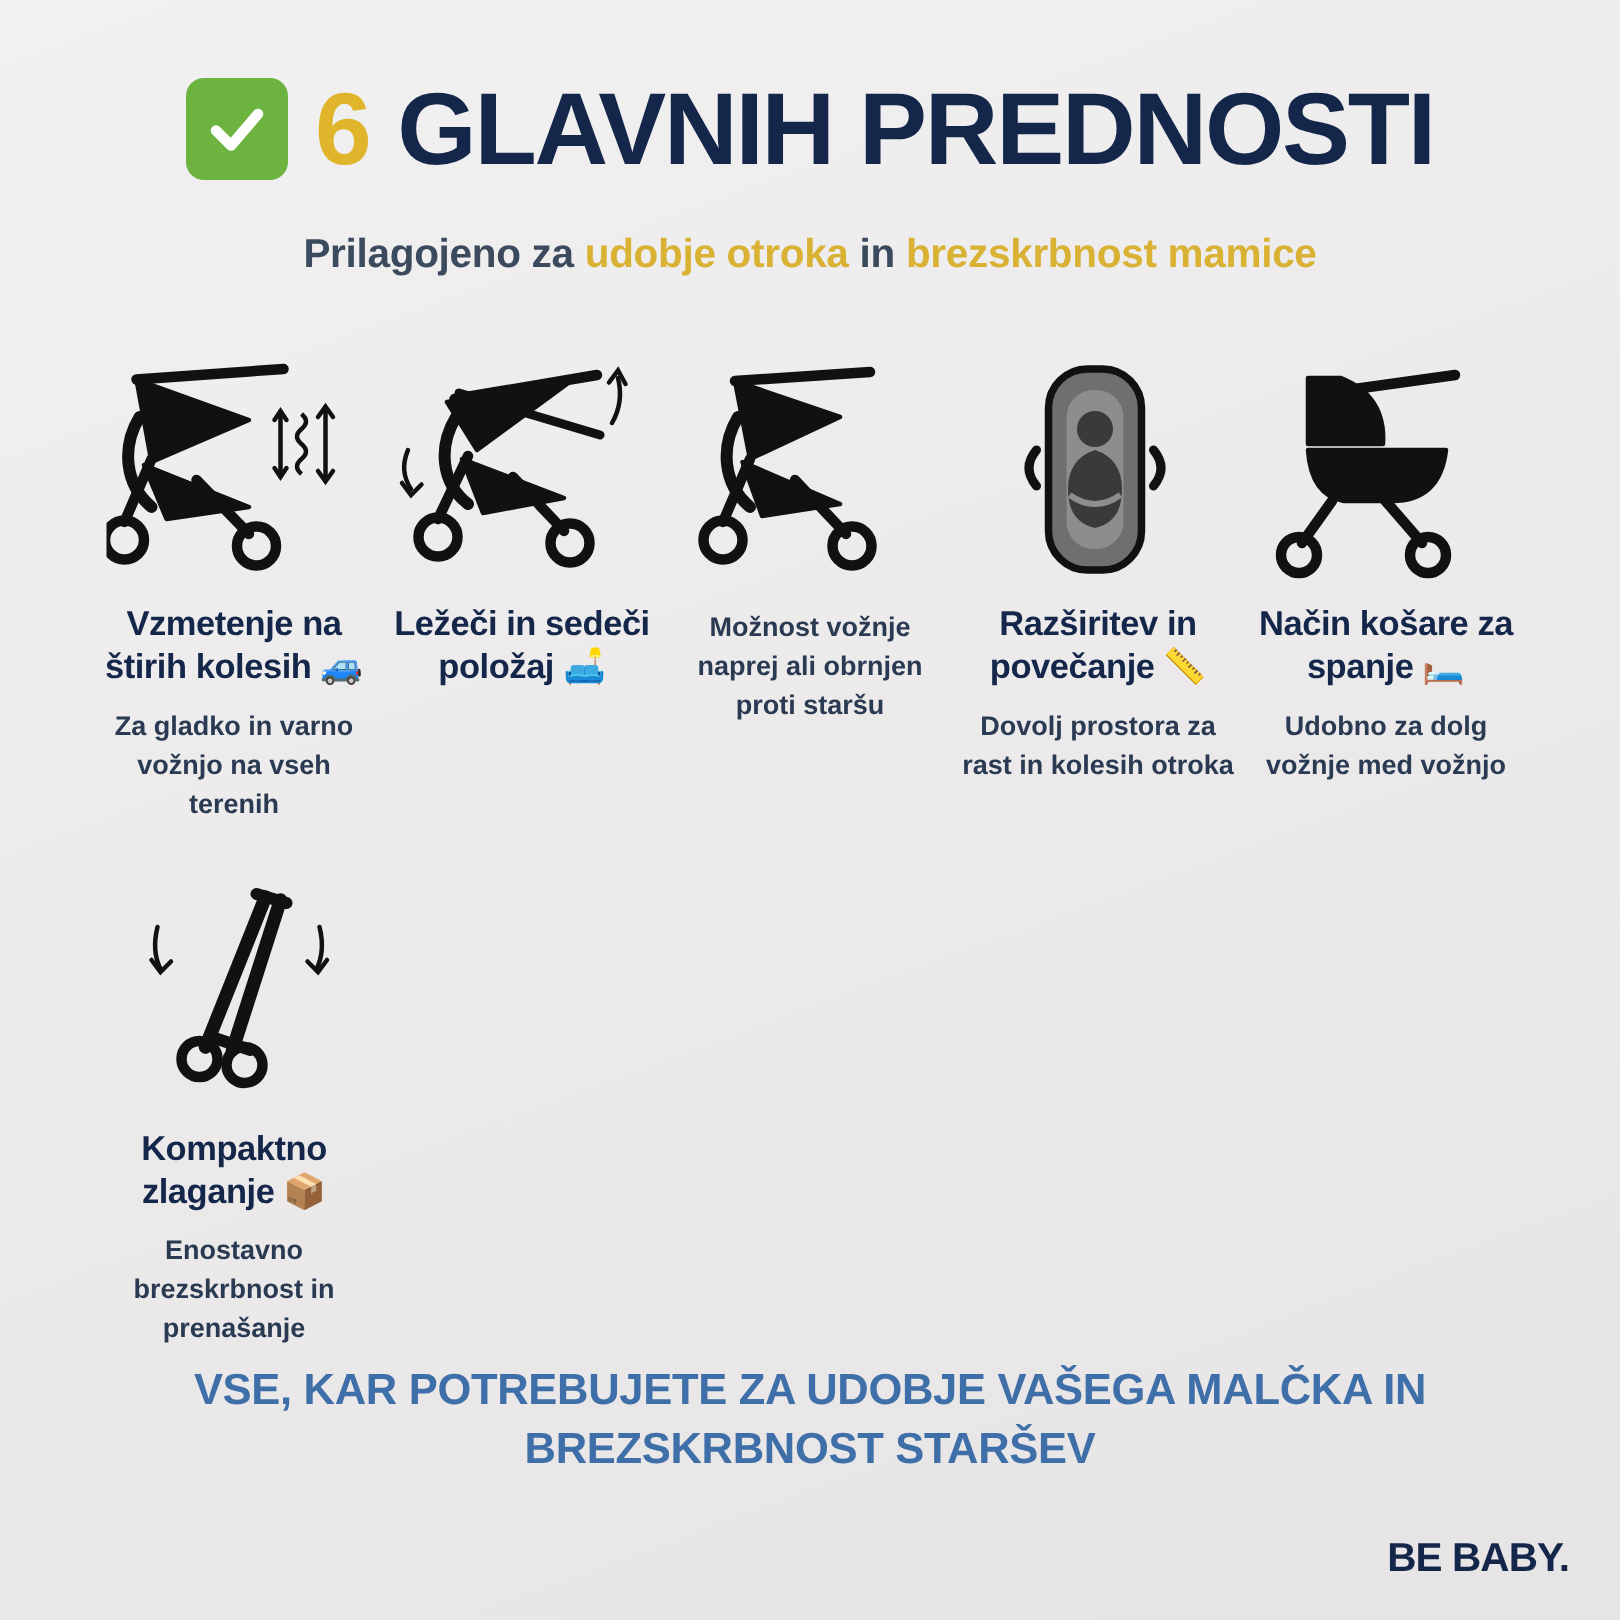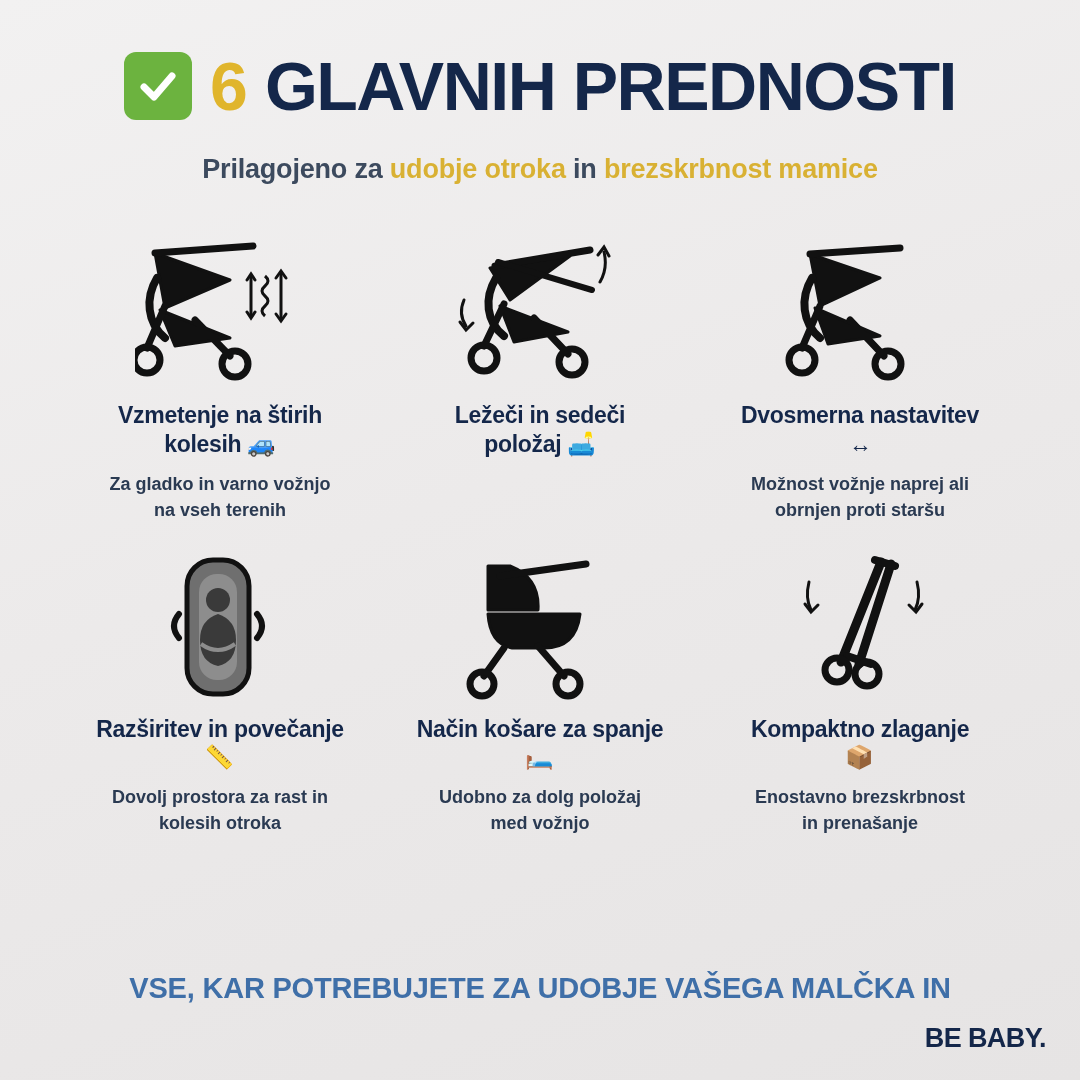--- a/index.html
+++ b/index.html
@@ -63,22 +63,22 @@
     font-weight: bold;
     color: #3c4a5e;
     letter-spacing: -0.2px;
   }
   .subtitle .hl { color: #d9b133; }
 
   
   .grid {
     margin-top: 48px;
     display: grid;
-    grid-template-columns: repeat(3, 1fr);
-    row-gap: 24px;
+    grid-template-columns: repeat(5, 1fr);
+    row-gap: 34px;
     padding: 0 60px;
   }
   .card {
     display: flex;
     flex-direction: column;
     align-items: center;
     text-align: center;
   }
   .icon-wrap {
     height: 160px;
@@ -103,21 +103,21 @@
     color: #2a3a52;
     line-height: 1.45;
     max-width: 230px;
   }
 
   
   .footer {
     position: absolute;
     left: 0;
     right: 0;
-    bottom: 72px;
+    bottom: 94px;
     text-align: center;
   }
   .footer-line {
     font-size: 29px;
     font-weight: bold;
     color: #3f6fa8;
     letter-spacing: -0.2px;
     line-height: 1.35;
     padding: 0 60px;
   }
@@ -214,21 +214,20 @@
             <path d="M30 16 L120 10" stroke-width="7" stroke-linecap="round" fill="none"></path>
             <path d="M35 70 L100 98 L48 106 Z" stroke-width="3" stroke-linejoin="round"></path>
             <path d="M32 40 C20 60 22 85 40 100" stroke-width="8" fill="none" stroke-linecap="round"></path>
             <path d="M40 68 L22 110" stroke-width="7" fill="none" stroke-linecap="round"></path>
             <path d="M70 82 L104 118" stroke-width="7" fill="none" stroke-linecap="round"></path>
             <circle cx="22" cy="122" r="13" fill="none" stroke-width="7"></circle>
             <circle cx="108" cy="126" r="13" fill="none" stroke-width="7"></circle>
           </g>
         </svg>
       </div>
-      <div class="card-title">Dvosmerna nastavitev ↔</div>
       <div class="card-desc">Možnost vožnje naprej ali obrnjen proti staršu</div>
     </div>
 
     <div class="card">
       <div class="icon-wrap">
         <svg width="130" height="150" viewBox="0 0 130 150" aria-hidden="true">
           <rect x="32" y="8" width="62" height="134" rx="26" fill="#6f6f6f" stroke="#111111" stroke-width="5"></rect>
           <rect x="44" y="22" width="38" height="106" rx="18" fill="#8d8d8d"></rect>
           <circle cx="63" cy="48" r="12" fill="#3a3a3a"></circle>
           <path d="M63 62 q-18 6 -18 26 q0 22 18 26 q18 -4 18 -26 q0 -20 -18 -26 z" fill="#3a3a3a"></path>
@@ -249,21 +248,21 @@
             <path d="M28 62 L120 62 Q116 96 84 96 L52 96 Q30 92 28 62 Z" stroke-width="3" stroke-linejoin="round"></path>
             <path d="M40 24 L126 12" stroke-width="7" stroke-linecap="round" fill="none"></path>
             <path d="M44 96 L24 124" stroke-width="7" fill="none" stroke-linecap="round"></path>
             <path d="M78 94 L104 124" stroke-width="7" fill="none" stroke-linecap="round"></path>
             <circle cx="22" cy="132" r="12" fill="none" stroke-width="7"></circle>
             <circle cx="108" cy="132" r="12" fill="none" stroke-width="7"></circle>
           </g>
         </svg>
       </div>
       <div class="card-title">Način košare za spanje 🛏️</div>
-      <div class="card-desc">Udobno za dolg položaj med vožnjo</div>
+      <div class="card-desc">Udobno za dolg vožnje med vožnjo</div>
     </div>
 
     <div class="card">
       <div class="icon-wrap">
         <svg width="170" height="150" viewBox="0 0 170 150" aria-hidden="true">
           <g fill="#111111" stroke="#111111" stroke-linecap="round">
             <path d="M106 10 L66 110" stroke-width="9" fill="none"></path>
             <path d="M116 12 L84 112" stroke-width="9" fill="none"></path>
             <path d="M100 8 L120 14" stroke-width="8" fill="none"></path>
             <path d="M72 104 L96 112" stroke-width="8" fill="none"></path>
@@ -279,16 +278,17 @@
         </svg>
       </div>
       <div class="card-title">Kompaktno zlaganje 📦</div>
       <div class="card-desc">Enostavno brezskrbnost in prenašanje</div>
     </div>
 
   </div>
 
   <div class="footer">
     <div class="footer-line">VSE, KAR POTREBUJETE ZA UDOBJE VAŠEGA MALČKA IN</div>
+    <div class="footer-line">BREZSKRBNOST STARŠEV</div>
   </div>
   <div class="brand">BE BABY.</div>
 
 </div>
 
 </body></html>

